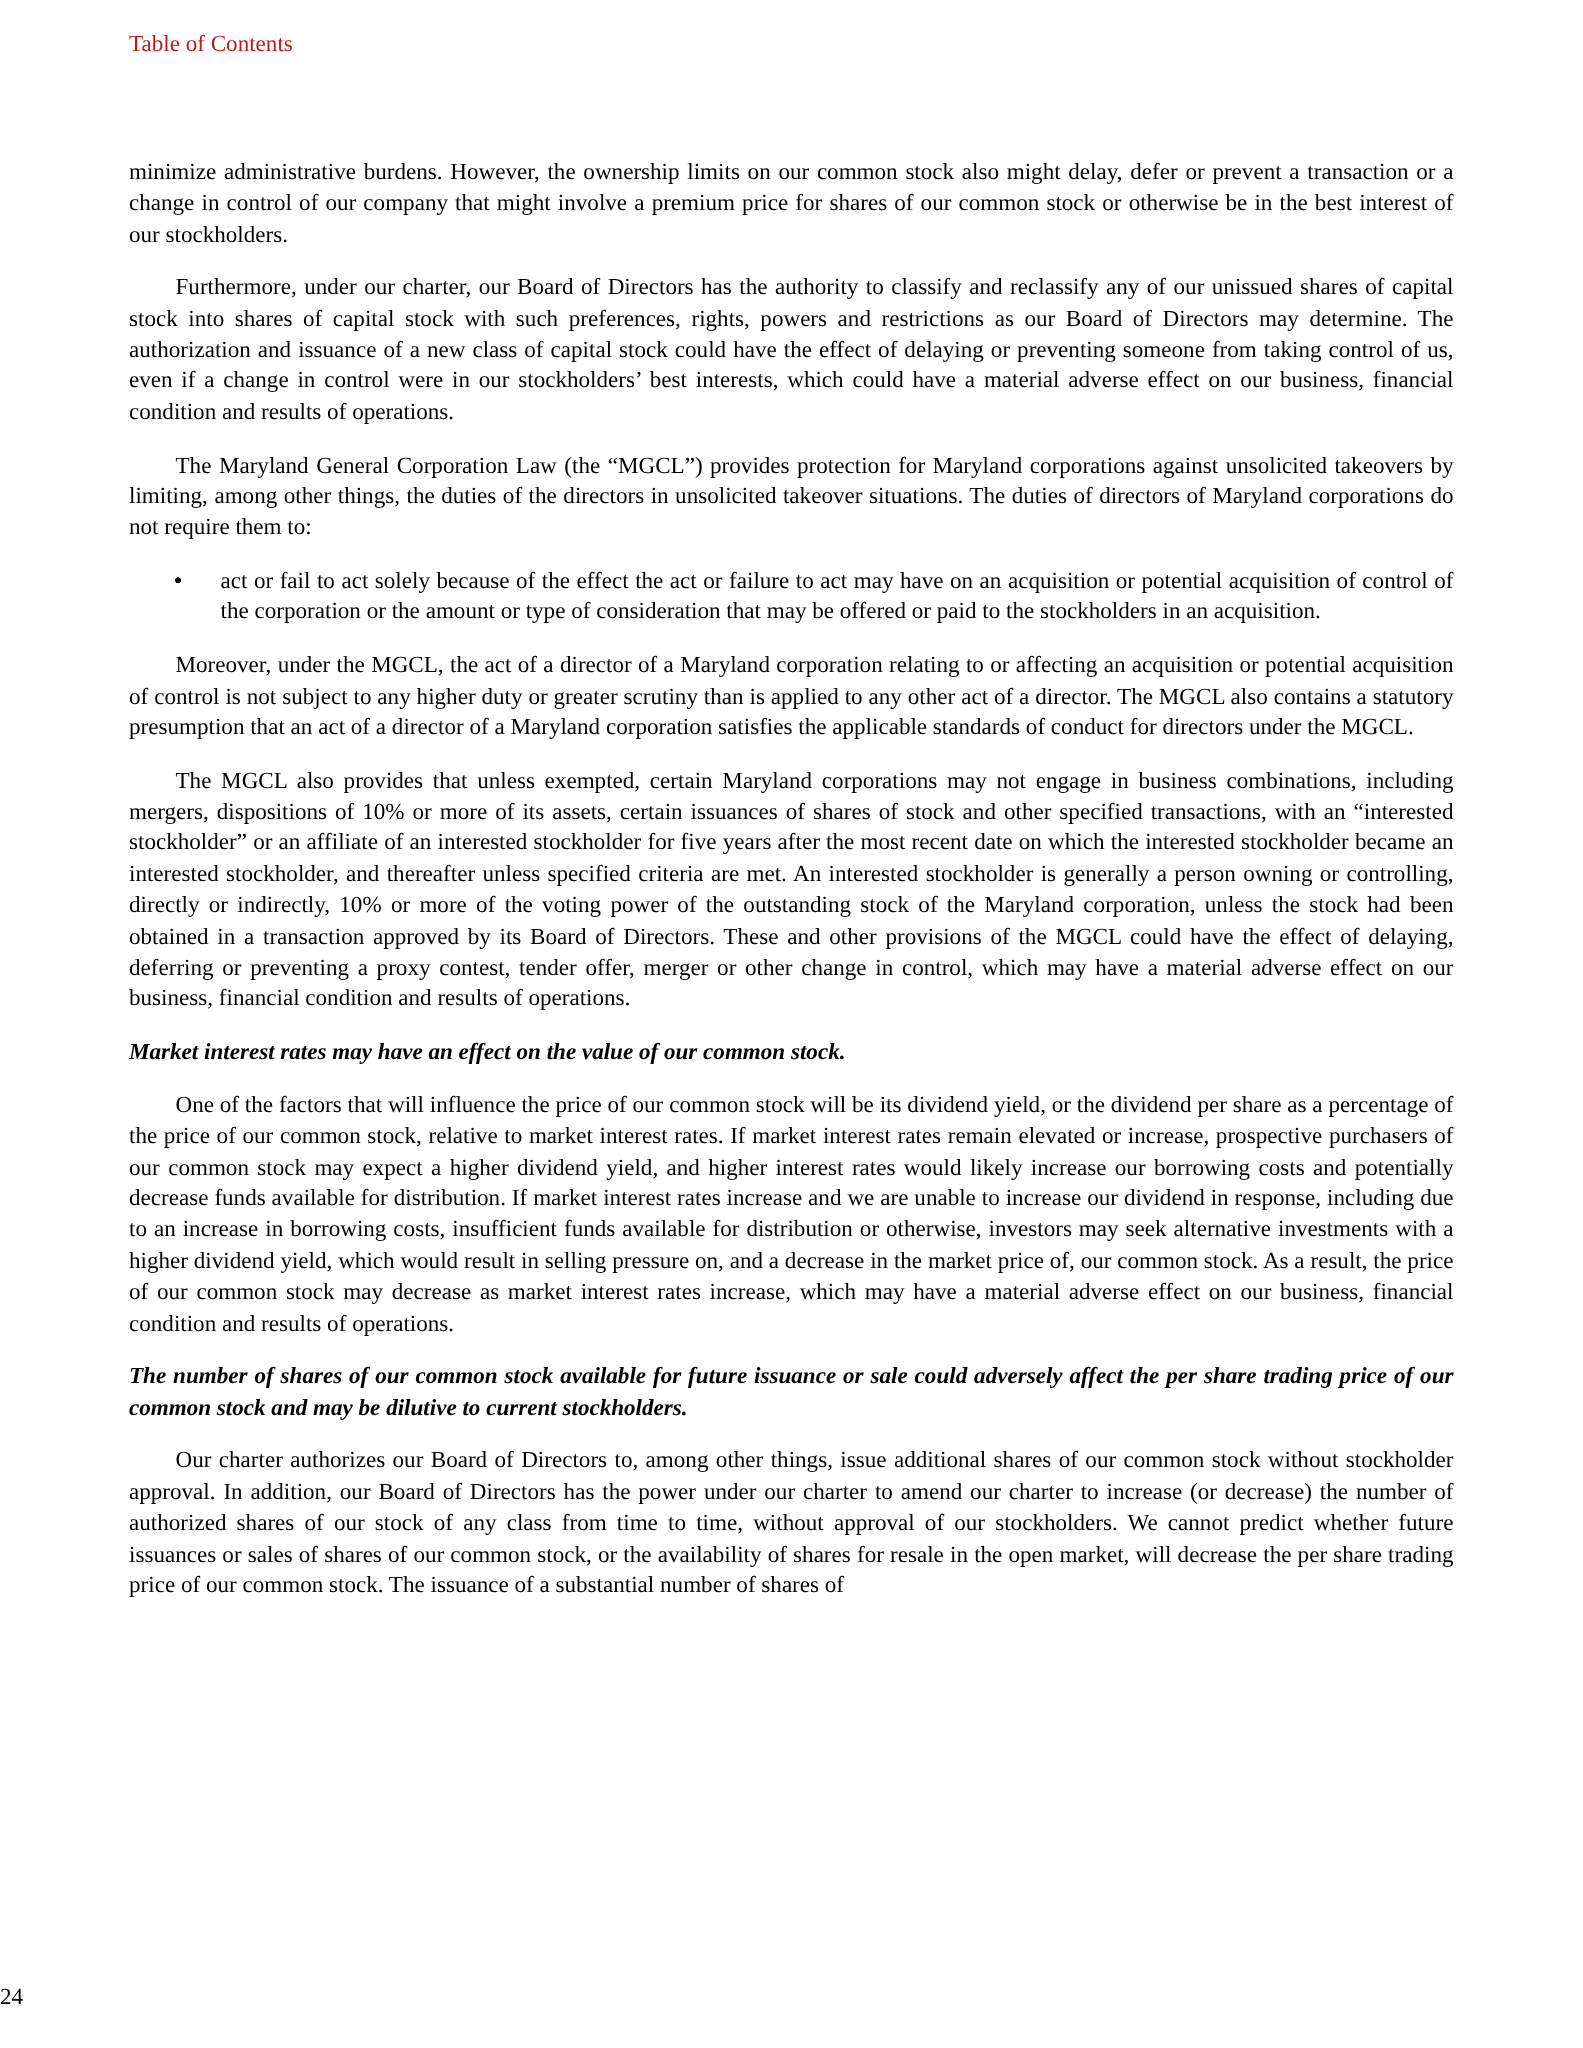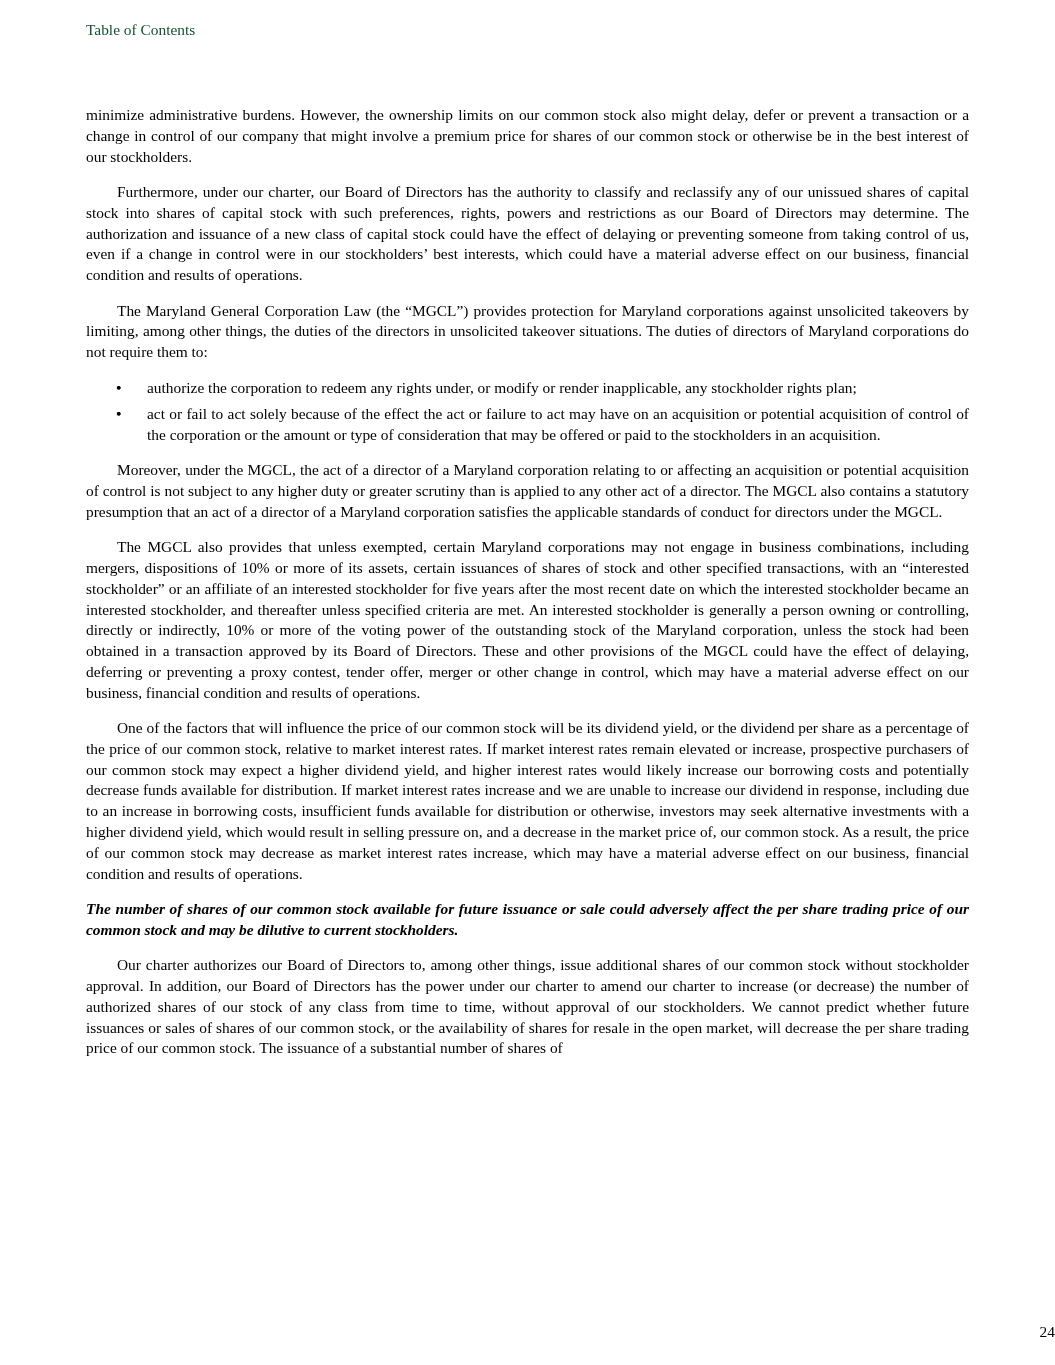--- a/index.html
+++ b/index.html
@@ -16,21 +16,21 @@
       color: #000000;
       font-size: 15.4px;
       line-height: 20.8px;
     }
     .toc-link {
       position: absolute;
       left: 86px;
       top: 20px;
       font-size: 15.4px;
       line-height: 20px;
-      color: #14532d;
+      color: #b91c1c;
       text-decoration: none;
     }
     .content {
       position: absolute;
       left: 86px;
       top: 105px;
       width: 883px;
     }
     p {
       margin: 0 0 14.6px 0;
@@ -62,21 +62,21 @@
     ul.bullets li .bullet {
       position: absolute;
       left: 30px;
       top: 0;
     }
     .page-number {
       position: absolute;
       left: 0;
       width: 1055px;
       top: 1322px;
-      text-align: right;
+      text-align: left;
       font-size: 15.4px;
       line-height: 20px;
     }
   </style>
 </head>
 <body>
 
 <a class="toc-link" href="#">Table of Contents</a>
 
 <div class="content">
@@ -84,33 +84,33 @@
   <p class="indent">Furthermore, under our charter, our Board of Directors has the authority to classify and reclassify any of our unissued shares of capital stock into shares of capital stock with such preferences, rights, powers and restrictions as our Board of Directors may determine. The authorization and issuance of a new class of capital stock could have the effect of delaying or preventing someone from taking control of us, even if a change in control were in our stockholders’ best interests, which could have a material adverse effect on our business, financial condition and results of operations.</p>
 
   <p class="indent">The Maryland General Corporation Law (the “MGCL”) provides protection for Maryland corporations against unsolicited takeovers by limiting, among other things, the duties of the directors in unsolicited takeover situations. The duties of directors of Maryland corporations do not require them to:</p>
 
   <ul class="bullets">
     <li>
       <span class="bullet">•</span>
     </li>
     <li>
       <span class="bullet">•</span>
-      <span>authorize the corporation to redeem any rights under, or modify or render inapplicable, any stockholder rights plan;</span>
     </li>
     <li>
       <span class="bullet">•</span>
     </li>
     <li>
       <span class="bullet">•</span>
       <span>act or fail to act solely because of the effect the act or failure to act may have on an acquisition or potential acquisition of control of the corporation or the amount or type of consideration that may be offered or paid to the stockholders in an acquisition.</span>
     </li>
   </ul>
 
   <p class="indent">Moreover, under the MGCL, the act of a director of a Maryland corporation relating to or affecting an acquisition or potential acquisition of control is not subject to any higher duty or greater scrutiny than is applied to any other act of a director. The MGCL also contains a statutory presumption that an act of a director of a Maryland corporation satisfies the applicable standards of conduct for directors under the MGCL.</p>
   <p class="indent">The MGCL also provides that unless exempted, certain Maryland corporations may not engage in business combinations, including mergers, dispositions of 10% or more of its assets, certain issuances of shares of stock and other specified transactions, with an “interested stockholder” or an affiliate of an interested stockholder for five years after the most recent date on which the interested stockholder became an interested stockholder, and thereafter unless specified criteria are met. An interested stockholder is generally a person owning or controlling, directly or indirectly, 10% or more of the voting power of the outstanding stock of the Maryland corporation, unless the stock had been obtained in a transaction approved by its Board of Directors. These and other provisions of the MGCL could have the effect of delaying, deferring or preventing a proxy contest, tender offer, merger or other change in control, which may have a material adverse effect on our business, financial condition and results of operations.</p>
 
+  <div class="heading">Market interest rates may have an effect on the value of our common stock.</div>
   <p class="indent">One of the factors that will influence the price of our common stock will be its dividend yield, or the dividend per share as a percentage of the price of our common stock, relative to market interest rates. If market interest rates remain elevated or increase, prospective purchasers of our common stock may expect a higher dividend yield, and higher interest rates would likely increase our borrowing costs and potentially decrease funds available for distribution. If market interest rates increase and we are unable to increase our dividend in response, including due to an increase in borrowing costs, insufficient funds available for distribution or otherwise, investors may seek alternative investments with a higher dividend yield, which would result in selling pressure on, and a decrease in the market price of, our common stock. As a result, the price of our common stock may decrease as market interest rates increase, which may have a material adverse effect on our business, financial condition and results of operations.</p>
 
   <div class="heading">The number of shares of our common stock available for future issuance or sale could adversely affect the per share trading price of our common stock and may be dilutive to current stockholders.</div>
   <p class="indent">Our charter authorizes our Board of Directors to, among other things, issue additional shares of our common stock without stockholder approval. In addition, our Board of Directors has the power under our charter to amend our charter to increase (or decrease) the number of authorized shares of our stock of any class from time to time, without approval of our stockholders. We cannot predict whether future issuances or sales of shares of our common stock, or the availability of shares for resale in the open market, will decrease the per share trading price of our common stock. The issuance of a substantial number of shares of</p>
 </div>
 
 <div class="page-number">24</div>
 
 </body></html>

